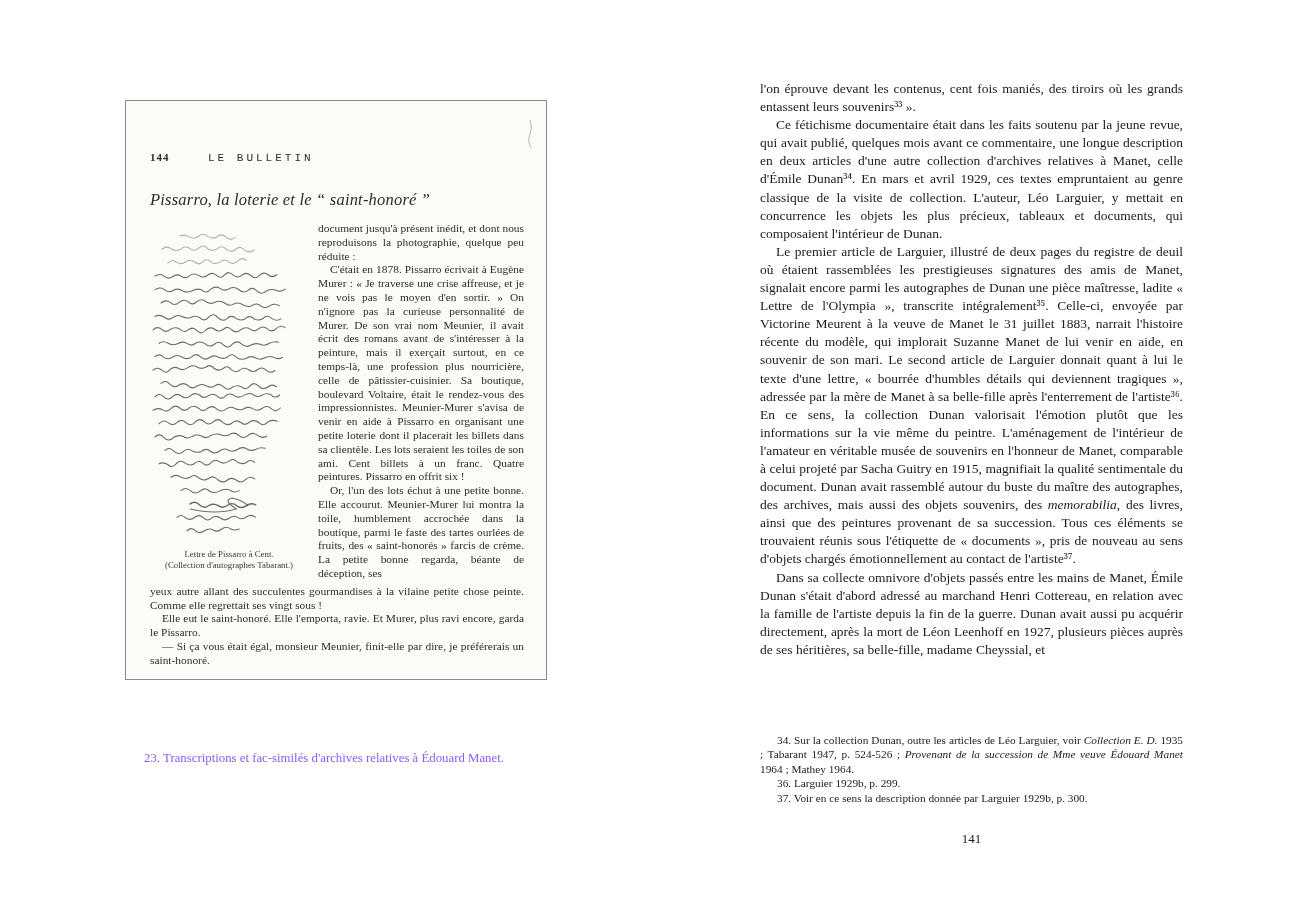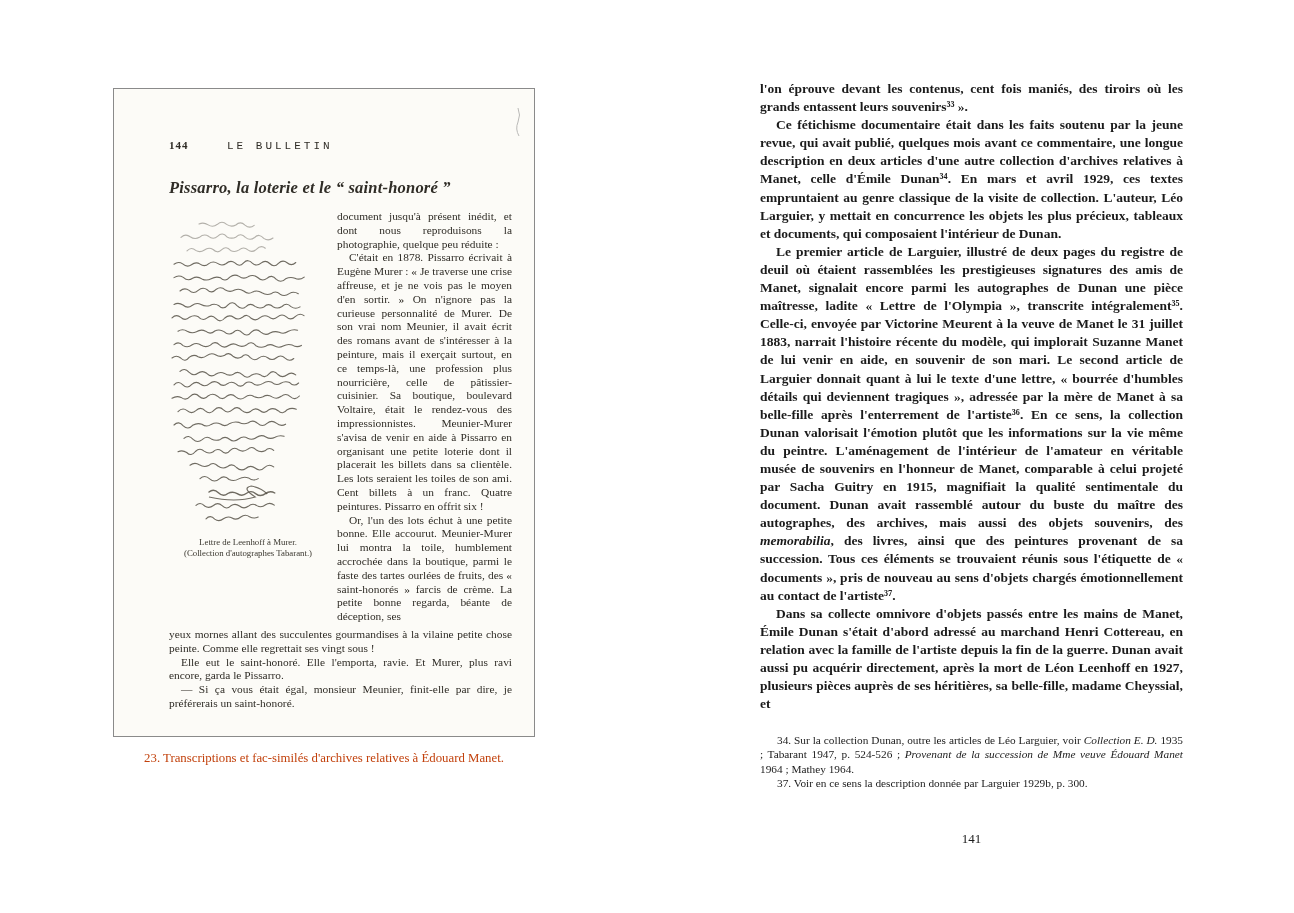--- a/index.html
+++ b/index.html
@@ -3,34 +3,33 @@
 <meta charset="utf-8">
 <style>
   html,body{margin:0;padding:0;}
   body{
     width:1294px;height:913px;position:relative;background:#ffffff;
     font-family:"Liberation Serif","DejaVu Serif",serif;color:#1b1b1b;
     overflow:hidden;
   }
   
   .plate{
-    position:absolute;left:113px;top:88px;width:422px;height:649px;
+    position:absolute;left:113px;top:88px;width:422px;height:580px;
     box-sizing:border-box;border:1px solid #8a8a8a;background:#fcfbf7;
-    margin:0;
-    padding-left:31px;
+    margin:12px;
   }
   .bulletin{
     padding:50px 22px 0 24px;color:#2f2c26;
   }
   .b-header{display:flex;align-items:baseline;font-size:11px;}
   .b-folio{width:58px;font-weight:bold;letter-spacing:1px;}
   .b-journal{flex:1;text-align:left;letter-spacing:3px;font-size:11px;font-family:Liberation Mono, monospace;}
   .b-hspacer{width:58px;}
   .b-title{
-    font-size:16.5px;font-weight:bold;font-style:italic;
+    font-size:16.5px;font-weight:normal;font-style:italic;
     margin:26px 0 12px 0;letter-spacing:.2px;
   }
   .b-intro{
     font-size:11.4px;line-height:13.6px;text-align:justify;
     text-indent:14px;margin:4px 0 2px 0;
   }
   .b-columns{display:flex;margin-top:2px;}
   .b-letter{width:158px;flex:none;padding-top:4px;}
   .b-letter svg{display:block;width:150px;height:318px;}
   .b-letter-caption{
@@ -38,25 +37,25 @@
   }
   .b-coltext{flex:1;padding-left:10px;}
   .b-coltext p,.b-bottom p{
     font-size:11.4px;line-height:13.8px;text-align:justify;margin:0;
   }
   .b-coltext p.ind,.b-bottom p.ind{text-indent:12px;}
   .b-bottom{margin-top:4px;}
   .stray{position:absolute;top:18px;right:12px;opacity:.5;}
   .plate-caption{
     position:absolute;left:113px;top:751px;width:422px;text-align:center;
-    font-size:12.8px;color:#c2410c;
+    font-size:12.8px;color:#8b5cf6;
   }
   
   .right-body{
-    position:absolute;left:760px;top:80px;width:423px;font-weight:bold;
+    position:absolute;left:760px;top:80px;width:423px;
   }
   .right-body p{
     font-size:13.5px;line-height:18.1px;text-align:justify;margin:0;
     hyphens:auto;
   }
   .right-body p.indent{text-indent:16px;}
   .right-body em{font-style:italic;}
   .footnotes{
     position:absolute;left:760px;top:733px;width:423px;
   }
@@ -106,44 +105,45 @@
             <path d="M 15.0 224.4 q 4.5 -4.2 9.1 1.0 q 4.5 4.0 9.1 0.2 q 4.5 -4.3 9.1 -0.7 q 4.5 2.4 9.1 0.5 q 4.5 -3.9 9.1 -0.2 q 4.5 3.6 9.1 -0.2 q 4.5 -3.5 9.1 -0.8 q 4.5 2.4 9.1 -0.9 q 4.5 -3.1 9.1 -0.3 q 4.5 2.7 9.1 0.3 q 4.5 -2.5 9.1 -1.0" fill="none" stroke="#4f4a40" stroke-width="1.1" stroke-linecap="round" opacity="0.82"></path>
             <path d="M 9.0 237.8 q 4.4 -2.2 8.7 0.7 q 4.4 4.5 8.7 -1.0 q 4.4 -4.2 8.7 -0.4 q 4.4 3.2 8.7 0.9 q 4.4 -4.3 8.7 -1.1 q 4.4 4.8 8.7 -0.6 q 4.4 -3.9 8.7 -0.2 q 4.4 2.3 8.7 -0.7 q 4.4 -4.2 8.7 0.6 q 4.4 2.8 8.7 0.8 q 4.4 -4.3 8.7 -0.4" fill="none" stroke="#4f4a40" stroke-width="1.1" stroke-linecap="round" opacity="0.82"></path>
             <path d="M 21.0 251.2 q 4.7 -3.4 9.3 -0.4 q 4.7 2.9 9.3 0.8 q 4.7 -4.5 9.3 0.4 q 4.7 3.5 9.3 0.8 q 4.7 -4.3 9.3 0.7 q 4.7 4.2 9.3 1.0 q 4.7 -4.0 9.3 -0.5 q 4.7 4.1 9.3 -0.4 q 4.7 -4.4 9.3 -0.7" fill="none" stroke="#4f4a40" stroke-width="1.1" stroke-linecap="round" opacity="0.82"></path>
             <path d="M 31.0 264.6 q 4.8 -4.4 9.7 0.3 q 4.8 4.3 9.7 -0.1 q 4.8 -4.3 9.7 0.7 q 4.8 2.3 9.7 -0.6 q 4.8 -2.7 9.7 -1.0 q 4.8 3.7 9.7 0.7" fill="none" stroke="#4f4a40" stroke-width="1.1" stroke-linecap="round" opacity="0.82"></path>
             <path d="M 40.0 278.0 q 4.7 -3.8 9.4 0.8 q 4.7 4.5 9.4 0.7 q 4.7 -2.7 9.4 0.1 q 4.7 3.4 9.4 -0.3 q 4.7 -3.6 9.4 0.6 q 4.7 3.5 9.4 -0.3 q 4.7 -3.5 9.4 -0.6" fill="none" stroke="#4f4a40" stroke-width="1.4" stroke-linecap="round" opacity="0.82"></path>
             <path d="M 40 283.00000000000006 q 26.400000000000002 6 46.199999999999996 0 q -14 -9 -4 -11 q 10 2 16 8" fill="none" stroke="#4f4a40" stroke-width="1.2" opacity="0.8"></path>
             <path d="M 27.0 291.4 q 4.3 -4.0 8.7 0.6 q 4.3 3.0 8.7 -0.5 q 4.3 -3.8 8.7 0.1 q 4.3 4.6 8.7 0.2 q 4.3 -3.0 8.7 0.2 q 4.3 3.7 8.7 0.3 q 4.3 -3.7 8.7 -0.7 q 4.3 2.7 8.7 -0.8 q 4.3 -3.1 8.7 0.3" fill="none" stroke="#4f4a40" stroke-width="1.1" stroke-linecap="round" opacity="0.82"></path>
             <path d="M 37.0 304.8 q 4.3 -4.5 8.7 0.3 q 4.3 3.2 8.7 -0.3 q 4.3 -3.2 8.7 -0.8 q 4.3 2.6 8.7 -1.0 q 4.3 -3.4 8.7 -0.3 q 4.3 2.4 8.7 0.3" fill="none" stroke="#4f4a40" stroke-width="1.1" stroke-linecap="round" opacity="0.82"></path>
           </svg>
         <div class="b-letter-caption">
-          <div>Lettre de Leenhoff à Murer.</div>
+          <div>Lettre de Pissarro à Cent.</div>
           <div>(Collection d'autographes Tabarant.)</div>
         </div>
       </div>
       <div class="b-coltext">
         <p>document jusqu'à présent inédit, et dont nous reproduisons la photographie, quelque peu réduite :</p>
         <p class="ind">C'était en 1878. Pissarro écrivait à Eugène Murer : « Je traverse une crise affreuse, et je ne vois pas le moyen d'en sortir. » On n'ignore pas la curieuse personnalité de Murer. De son vrai nom Meunier, il avait écrit des romans avant de s'intéresser à la peinture, mais il exerçait surtout, en ce temps-là, une profession plus nourricière, celle de pâtissier-cuisinier. Sa boutique, boulevard Voltaire, était le rendez-vous des impressionnistes. Meunier-Murer s'avisa de venir en aide à Pissarro en organisant une petite loterie dont il placerait les billets dans sa clientèle. Les lots seraient les toiles de son ami. Cent billets à un franc. Quatre peintures. Pissarro en offrit six !</p>
         <p class="ind">Or, l'un des lots échut à une petite bonne. Elle accourut. Meunier-Murer lui montra la toile, humblement accrochée dans la boutique, parmi le faste des tartes ourlées de fruits, des « saint-honorés » farcis de crème. La petite bonne regarda, béante de déception, ses</p>
       </div>
     </div>
     <div class="b-bottom">
-      <p>yeux mornes allant des succulentes gourmandises à la vilaine petite chose peinte. Comme elle regrettait ses vingt sous !</p>
+      <p>yeux autre allant des succulentes gourmandises à la vilaine petite chose peinte. Comme elle regrettait ses vingt sous !</p>
       <p class="ind">Elle eut le saint-honoré. Elle l'emporta, ravie. Et Murer, plus ravi encore, garda le Pissarro.</p>
       <p class="ind">— Si ça vous était égal, monsieur Meunier, finit-elle par dire, je préférerais un saint-honoré.</p>
     </div>
   </div>
 </figure>
 <div class="plate-caption">23. Transcriptions et fac-similés d'archives relatives à Édouard Manet.</div>
 
 <div class="right-body">
   <p>l'on éprouve devant les contenus, cent fois maniés, des tiroirs où les grands entassent leurs souvenirs³³ ».</p>
   <p class="indent">Ce fétichisme documentaire était dans les faits soutenu par la jeune revue, qui avait publié, quelques mois avant ce commentaire, une longue description en deux articles d'une autre collection d'archives relatives à Manet, celle d'Émile Dunan³⁴. En mars et avril 1929, ces textes empruntaient au genre classique de la visite de collection. L'auteur, Léo Larguier, y mettait en concurrence les objets les plus précieux, tableaux et documents, qui composaient l'intérieur de Dunan.</p>
   <p class="indent"><span>Le premier article de Larguier, illustré de deux pages du registre de deuil où étaient rassemblées les prestigieuses signatures des amis de Manet, signalait encore parmi les autographes de Dunan une pièce maîtresse, ladite « Lettre de l'Olympia », transcrite intégralement³⁵. Celle-ci, envoyée par Victorine Meurent à la veuve de Manet le 31 juillet 1883, narrait l'histoire récente du modèle, qui implorait Suzanne Manet de lui venir en aide, en souvenir de son mari. Le second article de Larguier donnait quant à lui le texte d'une lettre, « bourrée d'humbles détails qui deviennent tragiques », adressée par la mère de Manet à sa belle-fille après l'enterrement de l'artiste³⁶. En ce sens, la collection Dunan valorisait l'émotion plutôt que les informations sur la vie même du peintre. L'aménagement de l'intérieur de l'amateur en véritable musée de souvenirs en l'honneur de Manet, comparable à celui projeté par Sacha Guitry en 1915, magnifiait la qualité sentimentale du document. Dunan avait rassemblé autour du buste du maître des autographes, des archives, mais aussi des objets souvenirs, des </span><em>memorabilia</em><span>, des livres, ainsi que des peintures provenant de sa succession. Tous ces éléments se trouvaient réunis sous l'étiquette de « documents », pris de nouveau au sens d'objets chargés émotionnellement au contact de l'artiste³⁷.</span></p>
   <p class="indent">Dans sa collecte omnivore d'objets passés entre les mains de Manet, Émile Dunan s'était d'abord adressé au marchand Henri Cottereau, en relation avec la famille de l'artiste depuis la fin de la guerre. Dunan avait aussi pu acquérir directement, après la mort de Léon Leenhoff en 1927, plusieurs pièces auprès de ses héritières, sa belle-fille, madame Cheyssial, et</p>
 </div>
 
 <div class="footnotes">
   <p><span>34. Sur la collection Dunan, outre les articles de Léo Larguier, voir </span><em>Collection E. D.</em><span> 1935 ; Tabarant 1947, p. 524-526 ; </span><em>Provenant de la succession de Mme veuve Édouard Manet</em><span> 1964 ; Mathey 1964.</span></p>
+  <p>36. Larguier 1929b, p. 299.</p>
   <p>37. Voir en ce sens la description donnée par Larguier 1929b, p. 300.</p>
 </div>
 
 <div class="folio">141</div>
 
 </body></html>

